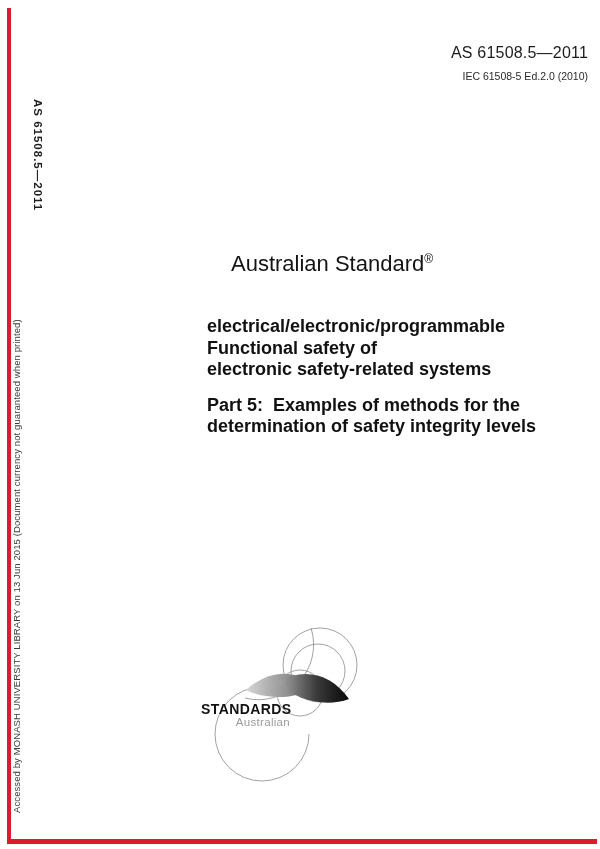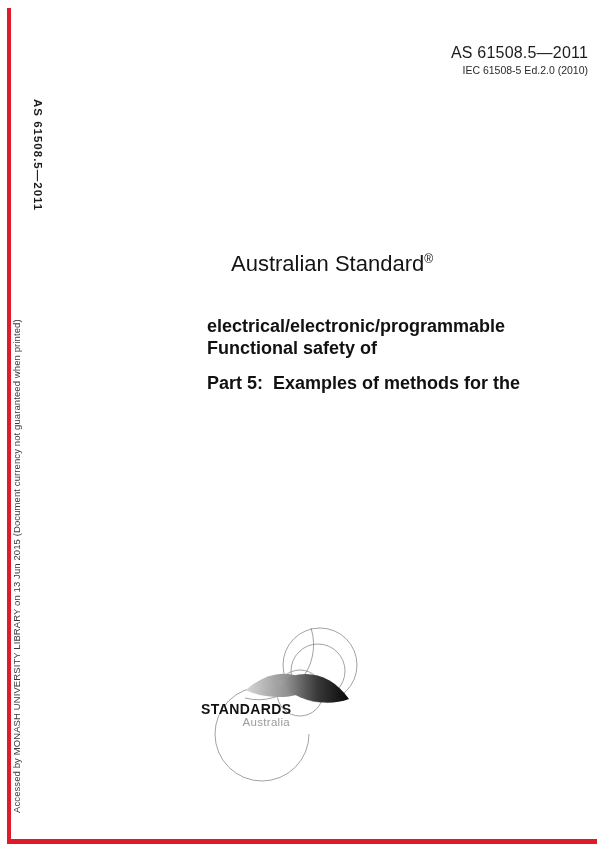--- a/index.html
+++ b/index.html
@@ -6,21 +6,21 @@
   .page{
     position:relative;width:600px;height:849px;background:#ffffff;overflow:hidden;
     font-family:"Liberation Sans",sans-serif;color:#1d1d1d;padding-left:28px;
   }
   
   .red-left{position:absolute;left:7px;top:8px;width:4px;height:836px;background:#df1b2b;}
   .red-bottom{position:absolute;left:7px;top:839px;width:590px;height:5px;background:#df1b2b;}
   
   .header{position:absolute;top:44px;right:40px;text-align:right;color:#1c1c1c;}
   .header .h1{font-size:16px;letter-spacing:.2px;line-height:18px;}
-  .header .h2{font-size:10.5px;margin-top:2px;color:#2a2a2a;text-align:right;}
+  .header .h2{font-size:10.5px;margin-top:8px;color:#2a2a2a;text-align:right;}
   
   .spine{
     position:absolute;left:44px;top:99px;transform:rotate(90deg);transform-origin:0 0;
     font-size:11.5px;font-weight:bold;letter-spacing:1px;white-space:nowrap;color:#1d1d1d;
   }
   
   .watermark{
     position:absolute;left:11px;top:813px;transform:rotate(-90deg);transform-origin:0 0;
     font-size:9.5px;letter-spacing:.1px;white-space:nowrap;color:#3a3a3a;
   }
@@ -56,23 +56,25 @@
   <div class="spine">AS 61508.5—2011</div>
 
   <div class="watermark">Accessed by MONASH UNIVERSITY LIBRARY on 13 Jun 2015 (Document currency not guaranteed when printed)</div>
 
   <div class="kicker"><span>Australian Standard</span><sup>®</sup></div>
 
   <div class="titleblock">
     <div class="title">
       <div class="line">electrical/electronic/programmable</div>
       <div class="line">Functional safety of</div>
+      <div class="line">electronic safety-related systems</div>
     </div>
     <div class="subtitle">
       <div class="line">Part 5:  Examples of methods for the</div>
+      <div class="line">determination of safety integrity levels</div>
     </div>
   </div>
 
   <div class="logo">
     <svg width="200" height="185" viewBox="0 0 200 185">
       <defs>
         <linearGradient id="gA" x1="0" y1="0" x2="1" y2="0">
           <stop offset="0" stop-color="#d6d6d6"></stop>
           <stop offset="0.6" stop-color="#8f8f8f"></stop>
           <stop offset="1" stop-color="#5a5a5a"></stop>
@@ -85,16 +87,16 @@
       </defs>
       <circle class="ln" cx="122" cy="53" r="37"></circle>
       <circle class="ln" cx="120" cy="59" r="27"></circle>
       <circle class="ln" cx="102" cy="81" r="23"></circle>
       <path class="ln" d="M 64 75 A 47 47 0 1 0 111 122"></path>
       <path class="ln" d="M 47 86 A 55 55 0 0 0 113 16"></path>
       <path d="M 48 78 C 70 58 96 56 118 74 C 100 88 68 88 48 78 Z" fill="url(#gA)"></path>
       <path d="M 80 70 C 105 55 133 61 151 87 C 127 96 96 88 80 70 Z" fill="url(#gB)"></path>
     </svg>
     <div class="logo-name">STANDARDS</div>
-    <div class="logo-sub">Australia</div>
+    <div class="logo-sub">Australian</div>
   </div>
 
 </div>
 
 </body></html>

